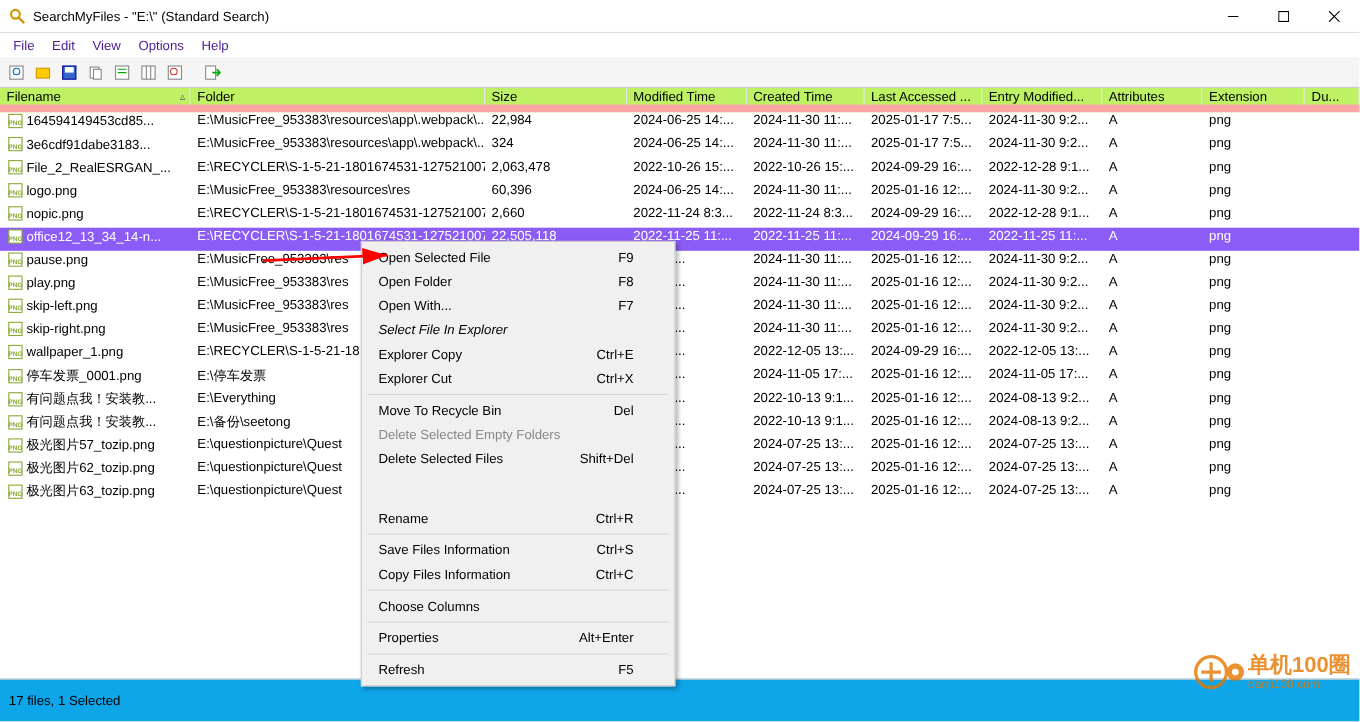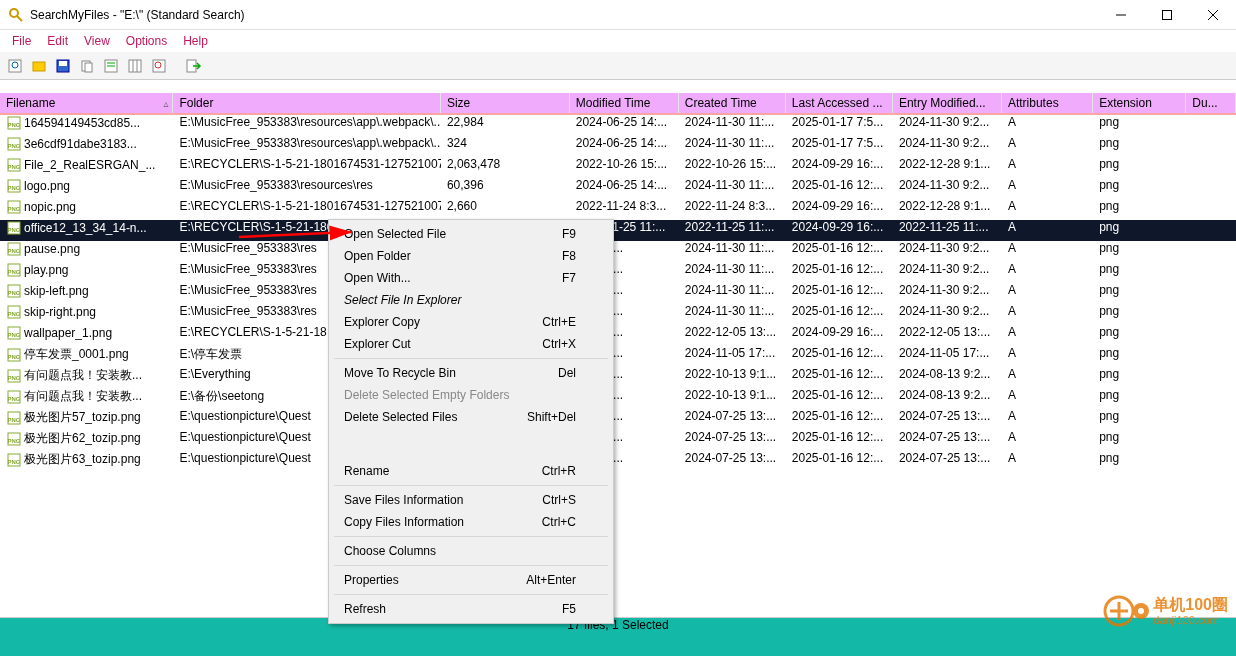--- a/index.html
+++ b/index.html
@@ -3,42 +3,42 @@
 <meta charset="utf-8">
 <style>
 * { margin: 0; padding: 0; box-sizing: border-box; font-family: "Microsoft YaHei", "Segoe UI", Tahoma, sans-serif; }
 body { width: 1236px; height: 656px; background: #fff; overflow: hidden; position: relative; font-size: 12px; }
 .titlebar { height: 30px; display: flex; align-items: center; padding-left: 8px; border-bottom: 1px solid #ddd; }
 .titlebar-icon { width: 16px; height: 16px; margin-right: 6px; }
 .titlebar-text { flex: 1; font-size: 12px; color: #000; }
 .win-controls { display: flex; }
 .win-btn { width: 46px; height: 30px; display: flex; align-items: center; justify-content: center; color: #000; }
 .menubar { height: 22px; display: flex; align-items: center; padding-left: 4px; }
-.menu-item { padding: 2px 8px; font-size: 12px; color: #be185d; }
+.menu-item { padding: 2px 8px; font-size: 12px; color: #4c1d95; }
 .toolbar { height: 28px; display: flex; align-items: center; padding-left: 4px; gap: 2px; border-bottom: 1px solid #ccc; background: #f5f5f5; }
 .tool-btn { width: 22px; height: 22px; display: flex; align-items: center; justify-content: center; border: 1px solid transparent; }
-.columns { height: 22px; display: flex; border-bottom: 2px solid #fca5a5; background: #f0abfc; margin-top: 13px; }
+.columns { height: 22px; display: flex; border-bottom: 7px solid #fca5a5; background: #bef264; }
 .col-head { height: 100%; display: flex; align-items: center; padding: 0 6px; font-size: 12px; border-right: 1px solid #e5e5e5; overflow: hidden; white-space: nowrap; position: relative; }
 .sort-ind { position: absolute; right: 4px; font-size: 10px; color: #666; }
 .grid { height: 528px; overflow: auto; position: relative; }
 .row { height: 21px; display: flex; align-items: flex-start; font-size: 12px; }
-.row.selected { background: #0f172a; color: #fff; }
+.row.selected { background: #8b5cf6; color: #fff; }
 .cell { padding: 0 6px; overflow: hidden; white-space: nowrap; text-overflow: ellipsis; display: flex; align-items: center; }
 .file-icon { width: 16px; height: 16px; flex-shrink: 0; margin-right: 2px; }
-.statusbar { height: 39px; border-top: 1px solid #ccc; display: flex; align-items: center; padding: 0 8px; font-size: 12px; background: #14b8a6; position: absolute; bottom: 0; left: 0; right: 0; flex-direction: column; }
+.statusbar { height: 39px; border-top: 1px solid #ccc; display: flex; align-items: center; padding: 0 8px; font-size: 12px; background: #0ea5e9; position: absolute; bottom: 0; left: 0; right: 0; }
 .status-left { flex: 1; }
 .status-right { color: #0033cc; font-weight: bold; }
 .context-menu { position: absolute; left: 328px; top: 219px; width: 286px; background: #f0f0f0; border: 1px solid #ccc; box-shadow: 2px 2px 4px rgba(0,0,0,0.3); padding: 3px; z-index: 100; }
 .ctx-item { height: 22px; display: flex; align-items: center; padding: 0 30px 0 12px; font-size: 12px; text-align: right; }
 .ctx-item.disabled { color: #888; }
 .ctx-shortcut { position: absolute; right: 34px; }
 .ctx-sep { height: 1px; background: #d7d7d7; margin: 3px 2px; }
 .arrow { position: absolute; left: 234px; top: 223px; z-index: 200; pointer-events: none; }
 .watermark { position: absolute; right: 8px; bottom: 24px; z-index: 5; display: flex; align-items: center; opacity: 0.8; }
-.wm-text { color: #e67700; font-size: 16px; font-weight: bold; }
+.wm-text { color: #e67700; font-size: 20px; font-weight: bold; }
 
 
 .c0 { width: 175px; } .c1 { width: 270px; } .c2 { width: 130px; } .c3 { width: 110px; }
 .c4 { width: 108px; } .c5 { width: 108px; } .c6 { width: 110px; } .c7 { width: 92px; }
 .c8 { width: 94px; } .c9 { width: 50px; }
 </style>
 </head>
 <body>
 
 <div class="titlebar">

